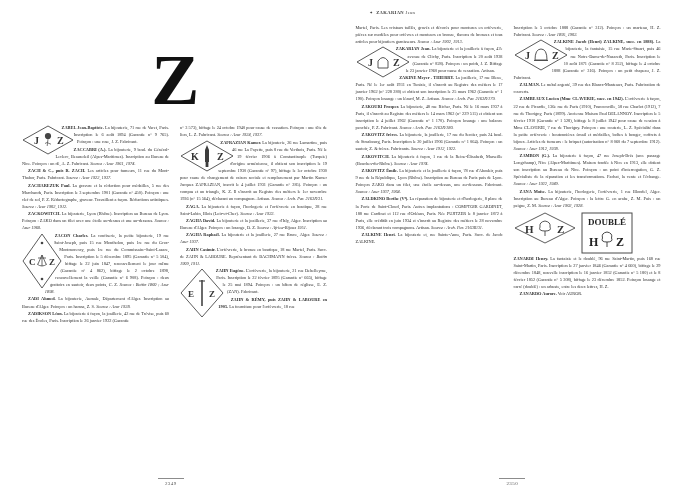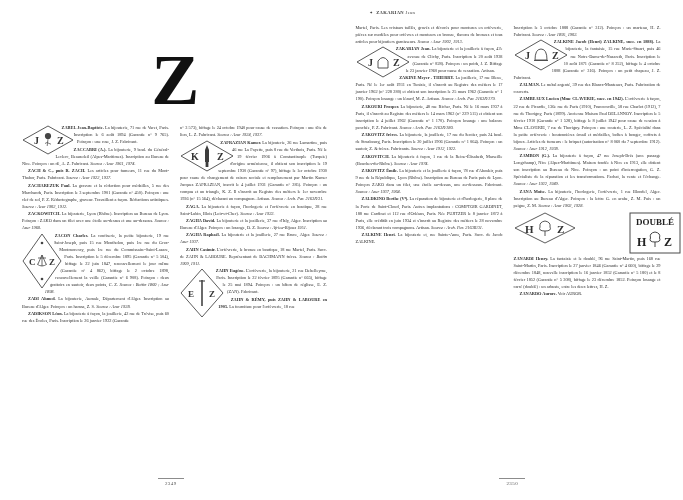--- a/index.html
+++ b/index.html
@@ -94,21 +94,21 @@
     shape-outside: polygon(0 50%, 50% 0, 100% 50%, 50% 100%);
   }
 
   
   .lozenge {
     position: relative;
     display: block;
   }
   .lozenge svg { display: block; }
 
-  .markbox { display: block; margin-left: 48px; }
+  .markbox { display: block; }
   .markbox svg { display: block; }
 
   
   .folio {
     position: absolute;
     bottom: 14px;
     font-size: 5px;
     color: #555;
     letter-spacing: 0.4px;
   }

